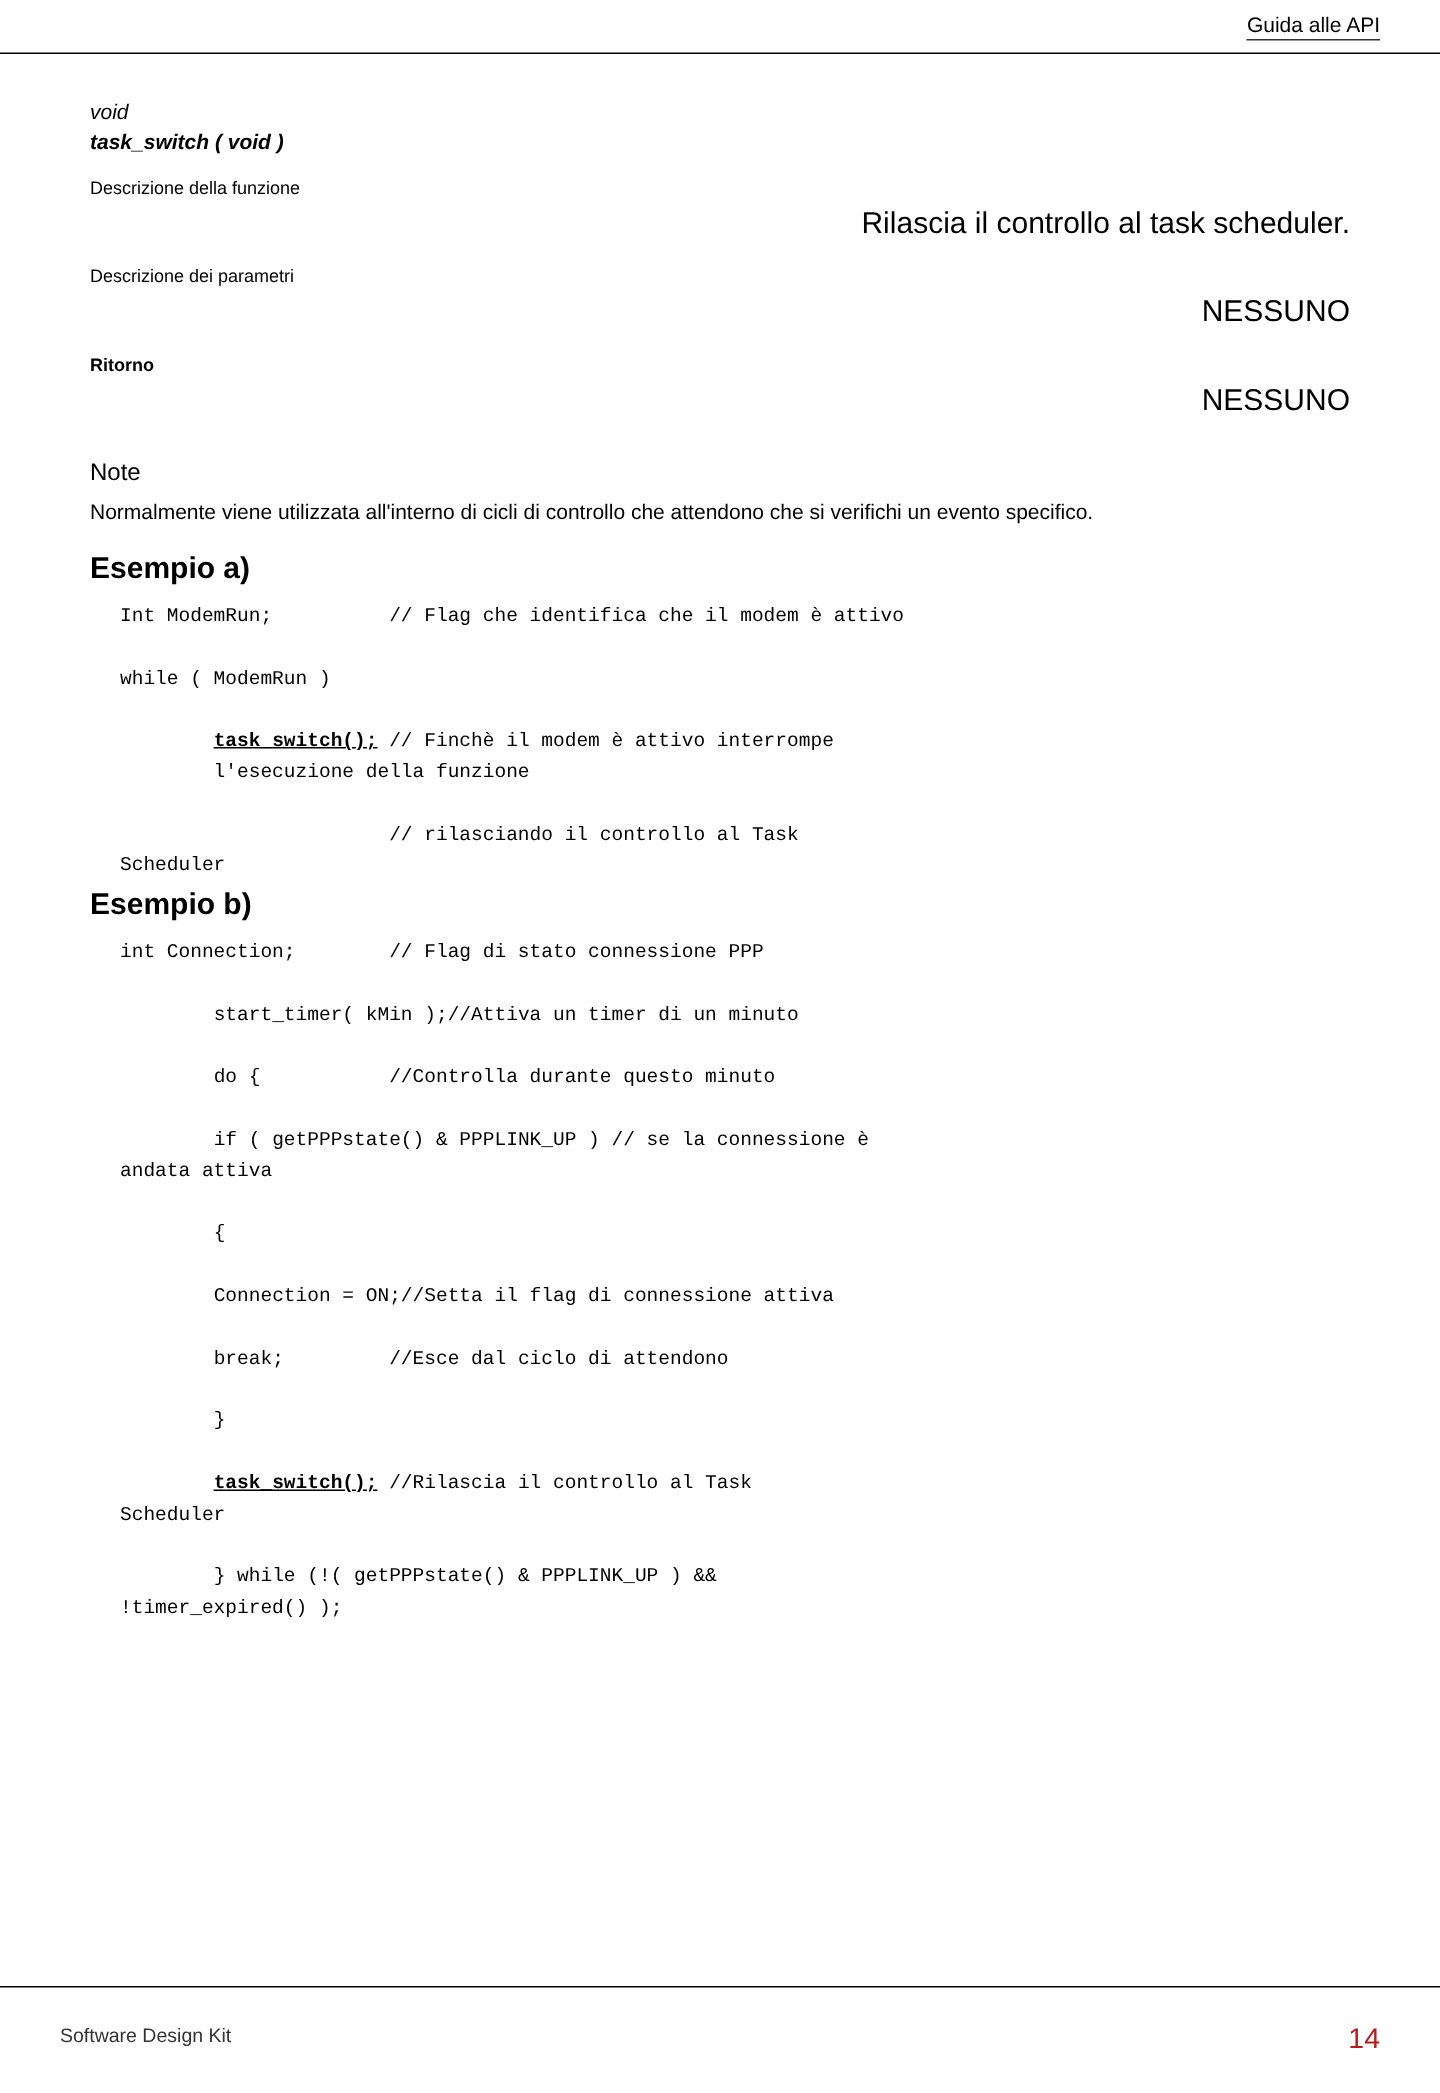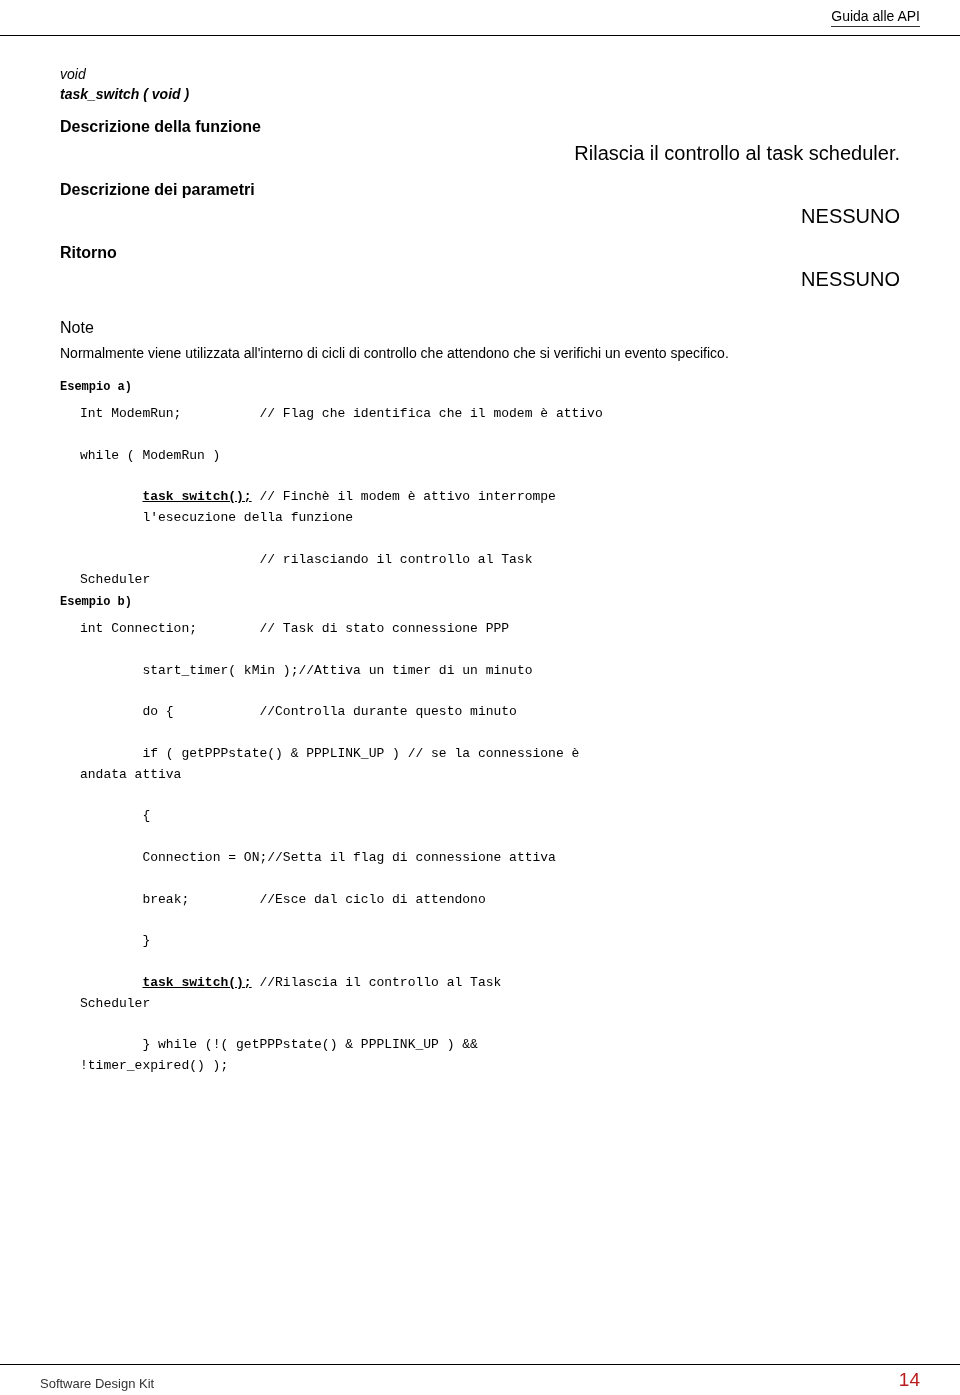--- a/index.html
+++ b/index.html
@@ -32,22 +32,22 @@
       padding-bottom: 2px;
     }
 
     .footer {
       position: absolute;
       bottom: 0;
       left: 0;
       right: 0;
       display: flex;
       justify-content: space-between;
-      align-items: flex-end;
-      padding: 4px 40px;
+      align-items: flex-start;
+      padding: 24px 40px;
       border-top: 1px solid #000000;
       gap: 16px;
     }
 
     .footer-left {
       font-size: 13px;
       color: #333;
     }
 
     .footer-right {
@@ -72,59 +72,58 @@
     }
 
     .subtitle-italic-bold {
       font-style: italic;
       font-weight: bold;
       font-size: 14px;
       margin-bottom: 16px;
     }
 
     .section-heading {
-      font-size: 16px;
-      font-weight: bold;
+      font-size: 12px;
+      font-weight: normal;
       margin-bottom: 6px;
       margin-top: 16px;
     }
 
     .param-value {
       font-size: 20px;
       margin-bottom: 6px;
       margin-left: 0;
       text-align: right;
     }
 
     .return-heading {
-      font-size: 16px;
+      font-size: 12px;
       font-weight: bold;
       margin-top: 16px;
       margin-bottom: 6px;
     }
 
     .note-heading {
       font-size: 16px;
       font-weight: normal;
       margin-top: 28px;
       margin-bottom: 6px;
     }
 
     .note-text {
       font-size: 14px;
       line-height: 1.5;
       margin-bottom: 16px;
     }
 
     .esempio-heading {
-      font-size: 12px;
+      font-size: 20px;
       font-weight: bold;
       margin-top: 4px;
       margin-bottom: 10px;
-      font-family: Liberation Mono, monospace;
     }
 
     .code-block {
       font-family: 'Courier New', Courier, monospace;
       font-size: 13px;
       line-height: 1.6;
       margin-left: 20px;
       white-space: pre;
     }
 
@@ -165,21 +164,21 @@
 <span></span>
 <span>while ( ModemRun )</span>
 <span></span>
         <span class="code-bold">task_switch();</span><span> // Finchè il modem è attivo interrompe</span>
 <span>        l'esecuzione della funzione</span>
 <span></span>
 <span>                       // rilasciando il controllo al Task</span>
 <span>Scheduler</span></div>
 
   <div class="esempio-heading">Esempio b)</div>
-  <div class="code-block"><span>int Connection;        // Task di stato connessione PPP</span>
+  <div class="code-block"><span>int Connection;        // Flag di stato connessione PPP</span>
 
         <span>start_timer( kMin );//Attiva un timer di un minuto</span>
 
         <span>do {           //Controlla durante questo minuto</span>
 
         <span>if ( getPPPstate() &amp; PPPLINK_UP ) // se la connessione è</span>
 <span>andata attiva</span>
 
         <span>{</span>
 

